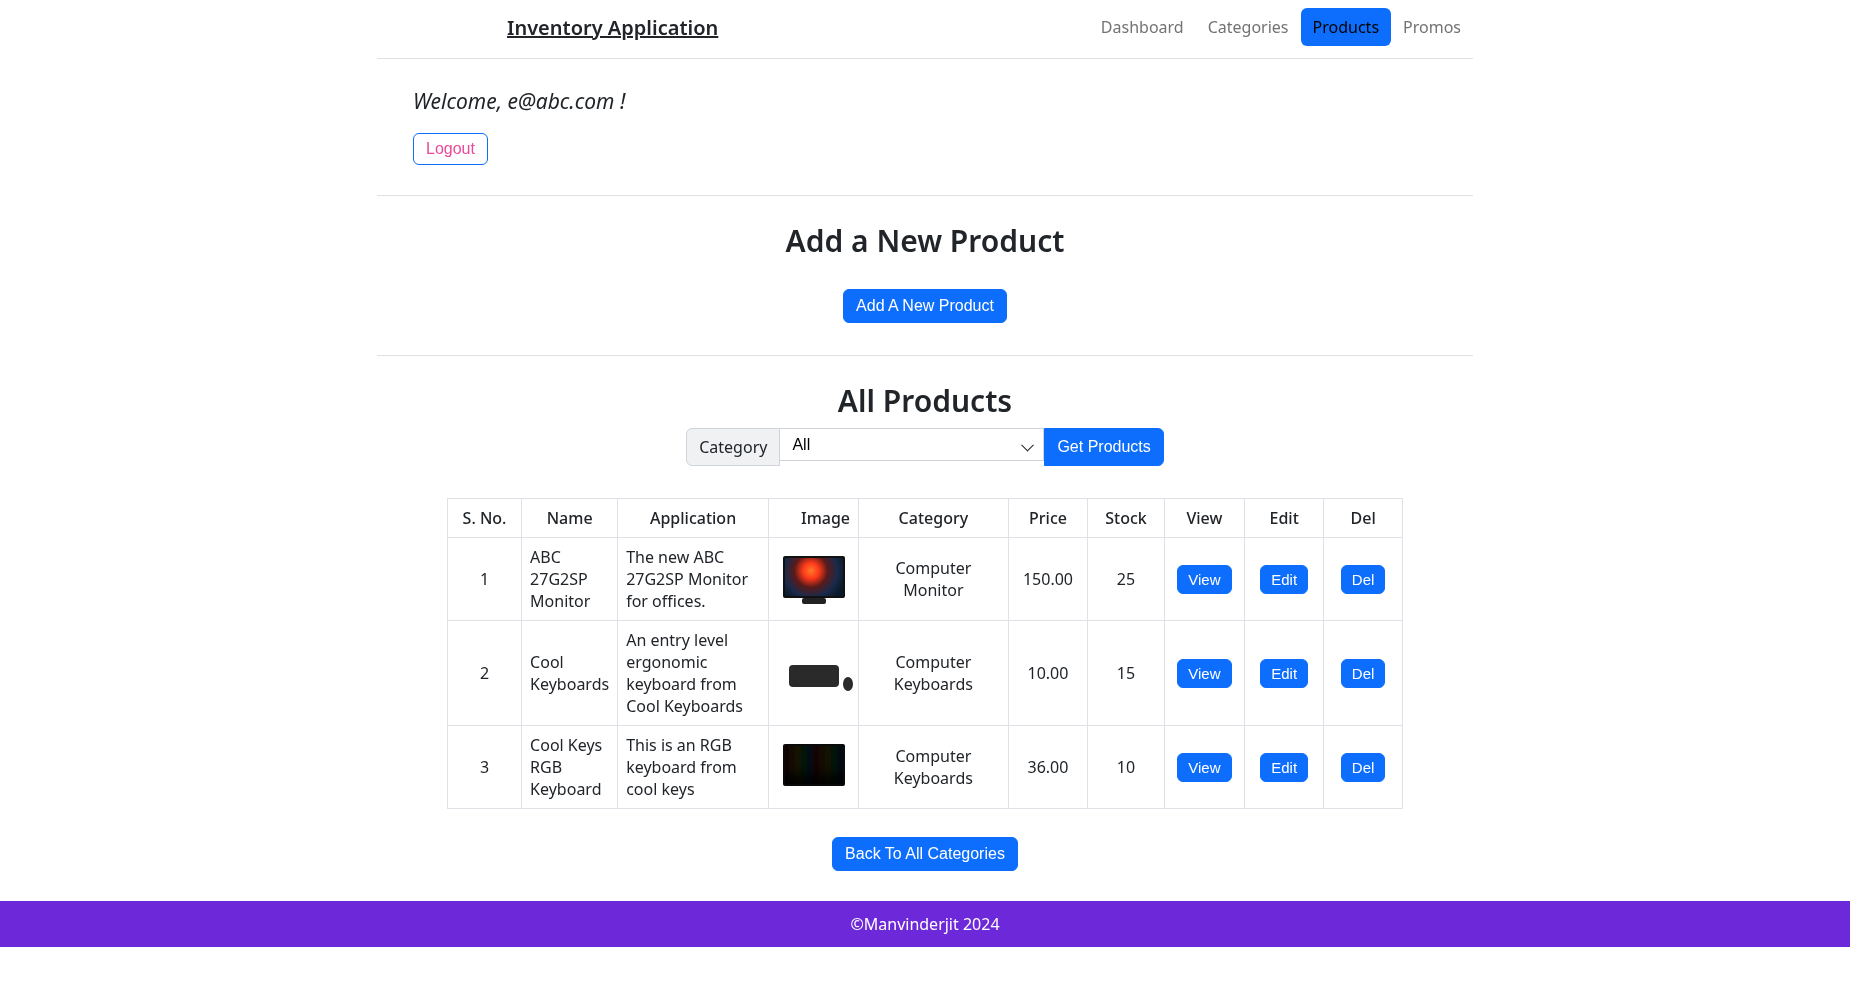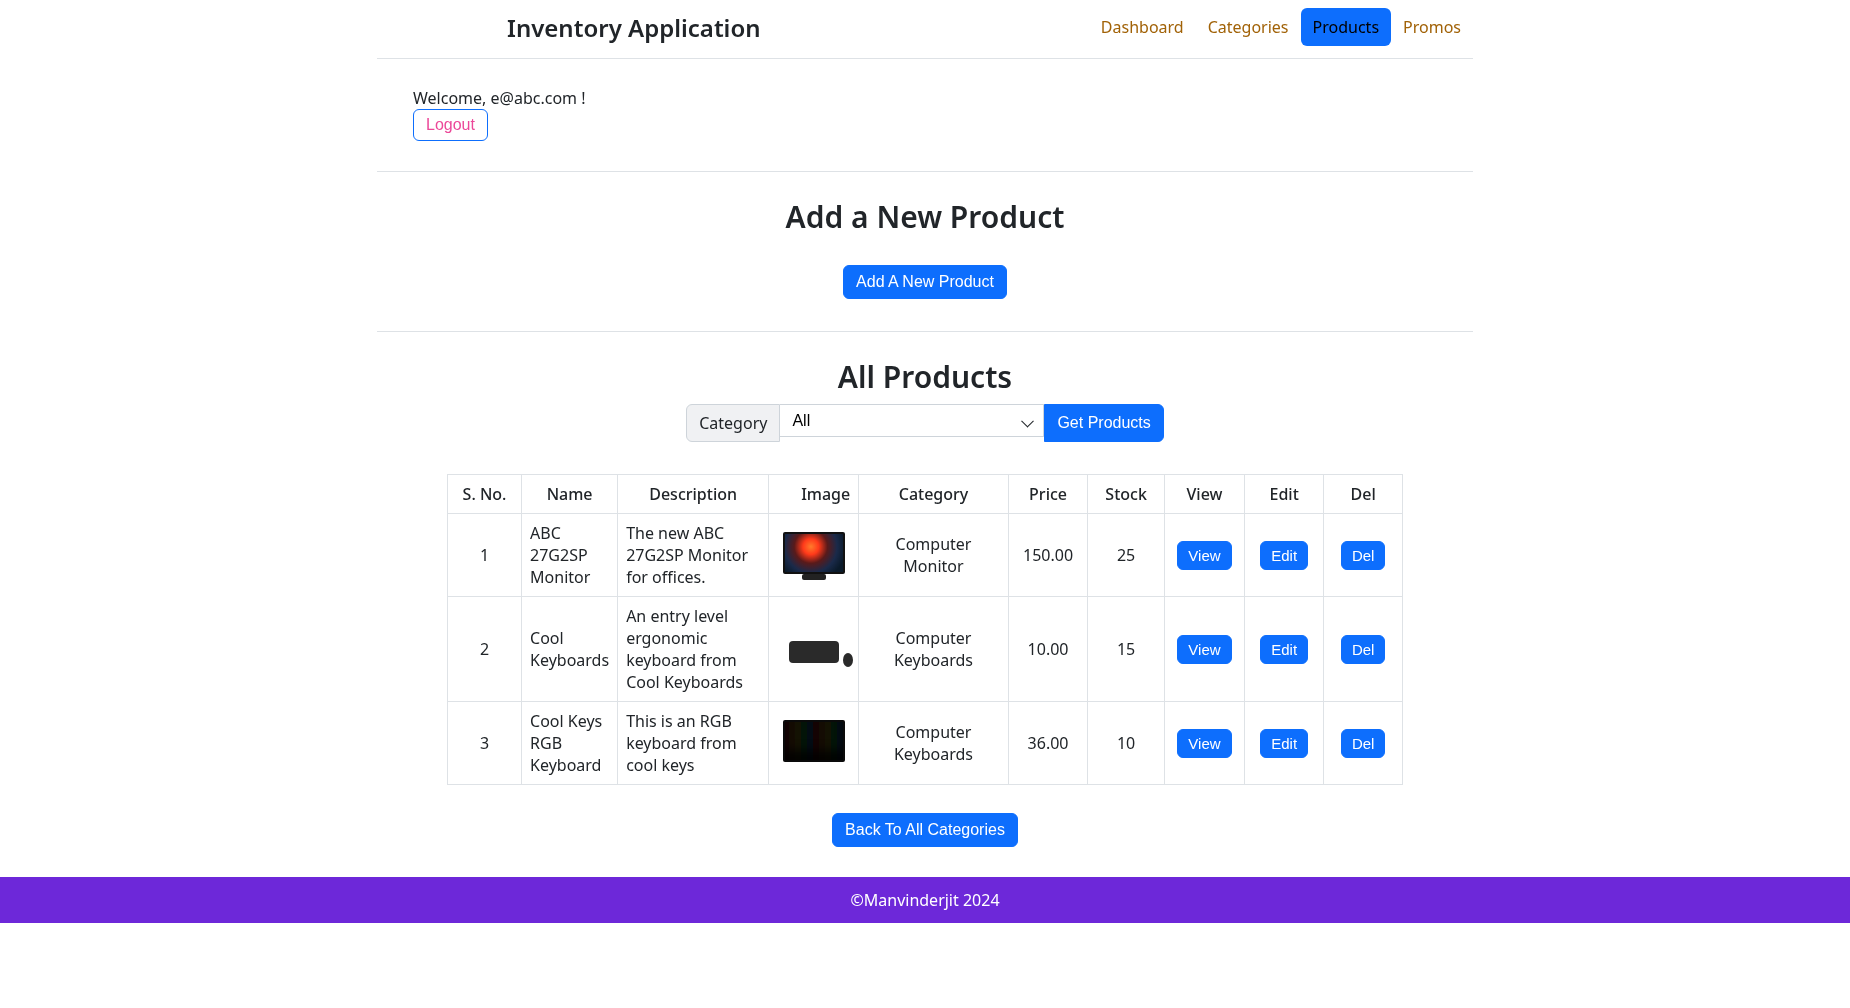--- a/index.html
+++ b/index.html
@@ -16,49 +16,50 @@
     }
     
     .navbar {
       display: flex;
       justify-content: space-between;
       align-items: center;
       padding: 8px 0 12px;
       border-bottom: 1px solid #dee2e6;
     }
     .brand {
-      font-size: 24px;
+      font-size: 20px;
       font-weight: 600;
       color: #212529;
       padding-left: 130px;
+      text-decoration: underline;
     }
     .nav-links {
       display: flex;
       gap: 0;
       list-style: none;
       align-items: center;
     }
     .nav-links li a {
       display: inline-block;
       padding: 8px 12px;
-      color: #a16207;
+      color: #737373;
       text-decoration: none;
       border-radius: 6px;
       font-size: 16px;
     }
     .nav-links li a.active {
       background: #0d6efd;
       color: #000000;
     }
     
     .welcome-block {
       padding: 28px 0 30px 36px;
       border-bottom: 1px solid #dee2e6;
     }
-    .welcome-text { font-size: 16px; }
+    .welcome-text { margin-bottom: 18px; font-size: 21px; font-style: italic; }
     .btn-outline-primary {
       display: inline-block;
       padding: 6px 12px;
       border: 1px solid #0d6efd;
       color: #ec4899;
       background: #fff;
       border-radius: 6px;
       font-size: 16px;
       cursor: pointer;
     }
@@ -249,21 +250,21 @@
       </span>
       <button class="btn-primary">Get Products</button>
     </div>
 
     <div class="table-wrap">
       <table>
         <thead>
           <tr>
             <th class="col-sno">S. No.</th>
             <th class="col-name">Name</th>
-            <th class="col-desc">Description</th>
+            <th class="col-desc">Application</th>
             <th class="col-img">Image</th>
             <th class="col-cat">Category</th>
             <th class="col-price">Price</th>
             <th class="col-stock">Stock</th>
             <th class="col-btn">View</th>
             <th class="col-btn">Edit</th>
             <th class="col-btn">Del</th>
           </tr>
         </thead>
         <tbody id="table-body">

